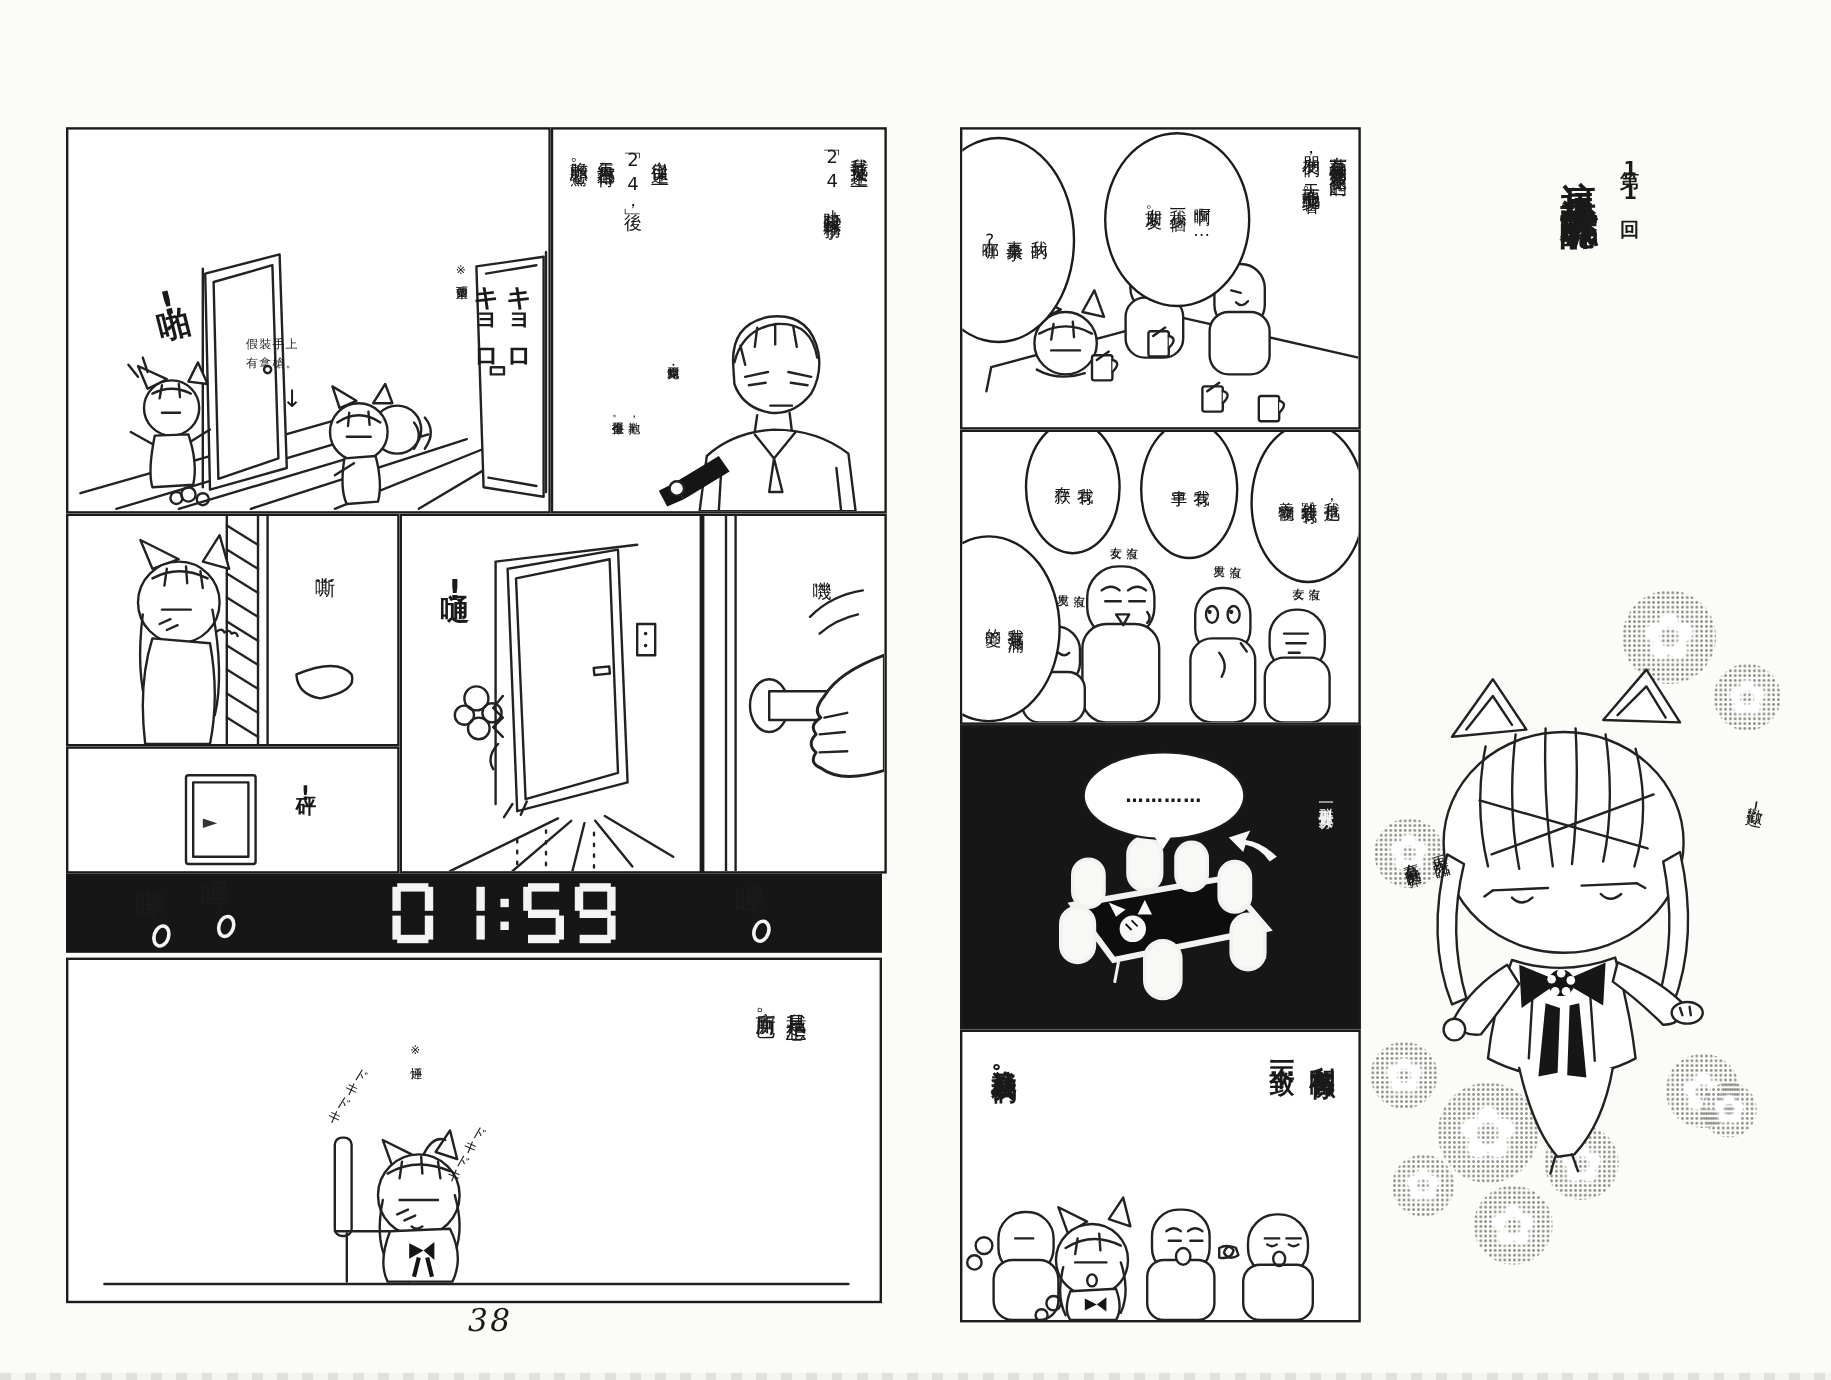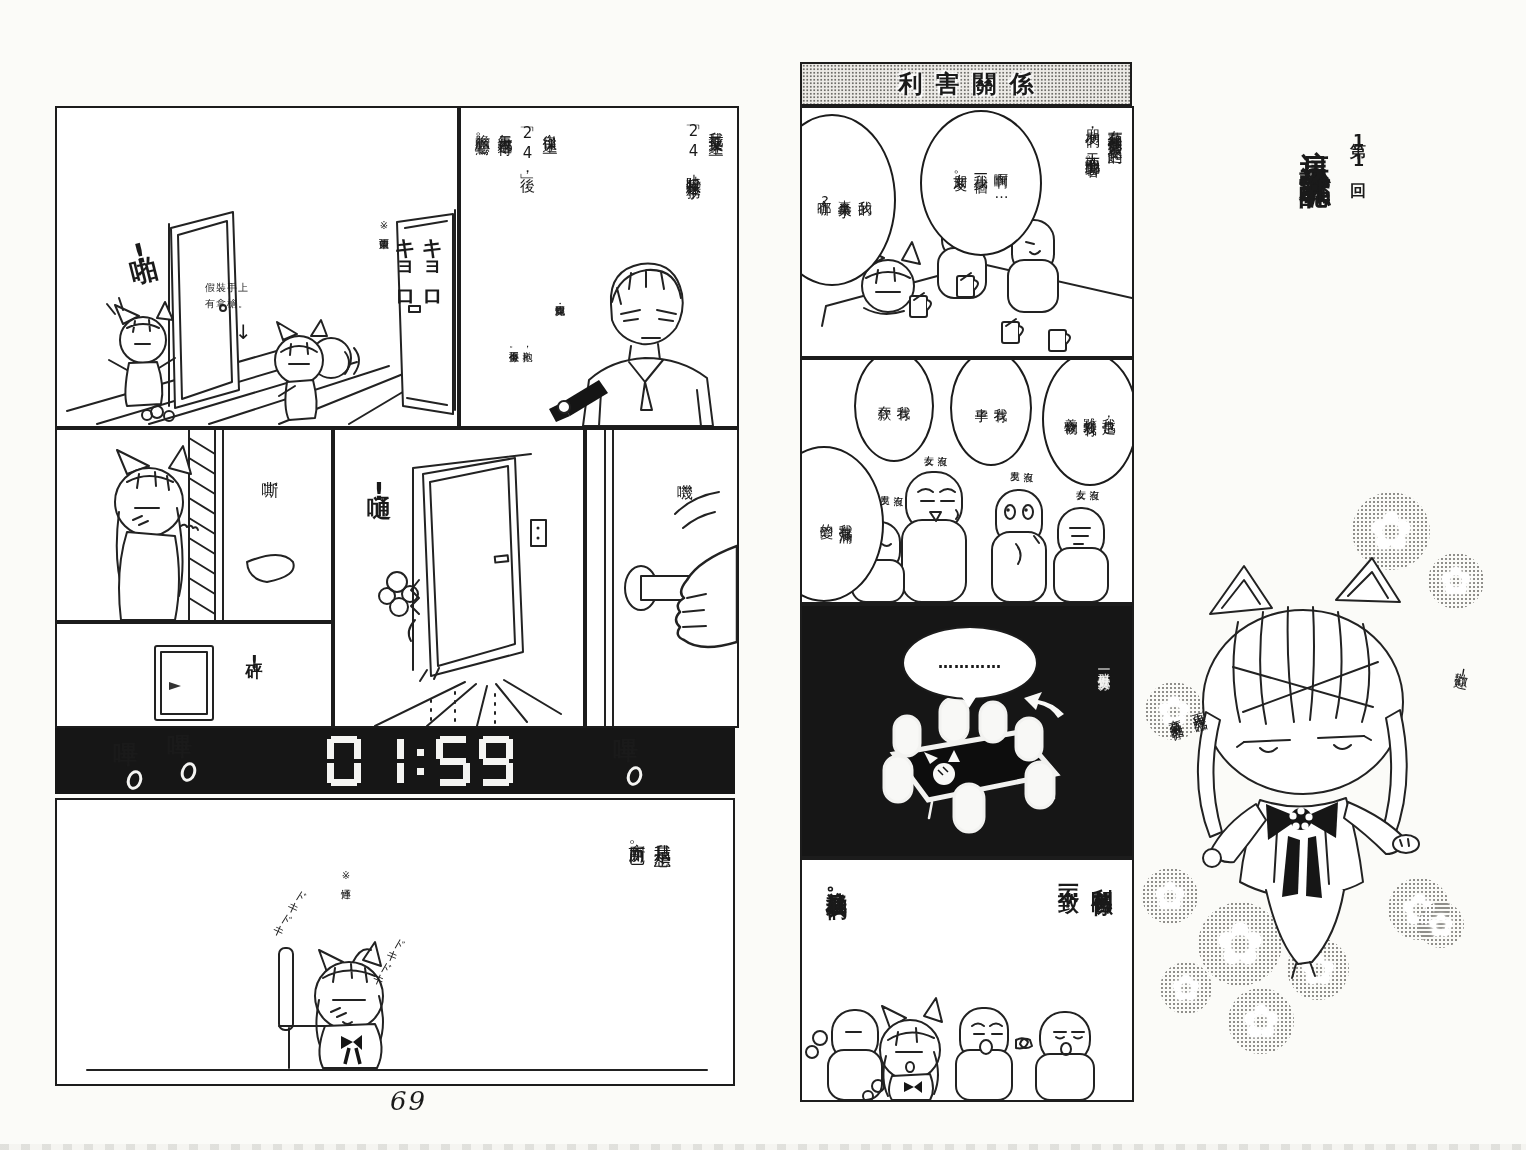--- a/index.html
+++ b/index.html
@@ -233,25 +233,22 @@
       <polygon points="305,235 296,242 305,250" fill="#151515"></polygon>
       <path d="M292,248 L288,264 M299,248 L303,264" stroke="#151515" stroke-width="3.5" fill="none"></path>
     </svg>
     <span class="v" style="right:58px;top:30px;height:190px;font-size:17px;">我只是想上
 廁所而已。</span>
     <span class="v small" style="left:282px;top:70px;">※怦通</span>
     <span class="v small" style="left:244px;top:80px;font-size:12px;transform:rotate(32deg);transform-origin:top left;">ドキドキ</span>
     <span class="v small" style="left:342px;top:128px;font-size:12px;transform:rotate(30deg);transform-origin:top left;">ドキドキ</span>
   </div>
 
-  <span class="pagenum" style="left:390px;top:1086px;">69</span>
-
-  <div class="banner" style="left:800px;top:62px;width:328px;height:40px;">
-    <span>利害關係</span>
-  </div>
+  <span class="pagenum" style="left:390px;top:1086px;">38</span>
+
 
   <div class="panel" style="left:800px;top:106px;width:330px;height:248px;">
     <svg class="art" width="330" height="248" viewBox="0 0 330 248">
       <path class="ink" d="M24,198 L180,156 L330,190 M24,198 L20,218" stroke-width="1.8"></path>
       <rect class="inkf" x="140" y="100" width="40" height="52" rx="20"></rect>
       <rect class="inkf" x="136" y="140" width="48" height="50" rx="16"></rect>
       <path class="ink" d="M152,122 l9,2 M156,132 q6,4 11,-2" stroke-width="1.6"></path>
       <rect class="inkf" x="210" y="112" width="42" height="54" rx="20"></rect>
       <rect class="inkf" x="206" y="152" width="50" height="52" rx="16"></rect>
       <path class="ink" d="M224,134 l8,2 M228,144 q5,5 10,-1" stroke-width="1.6"></path>

